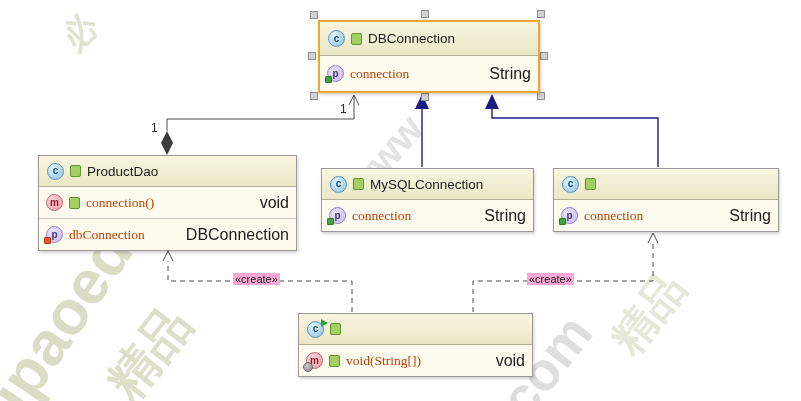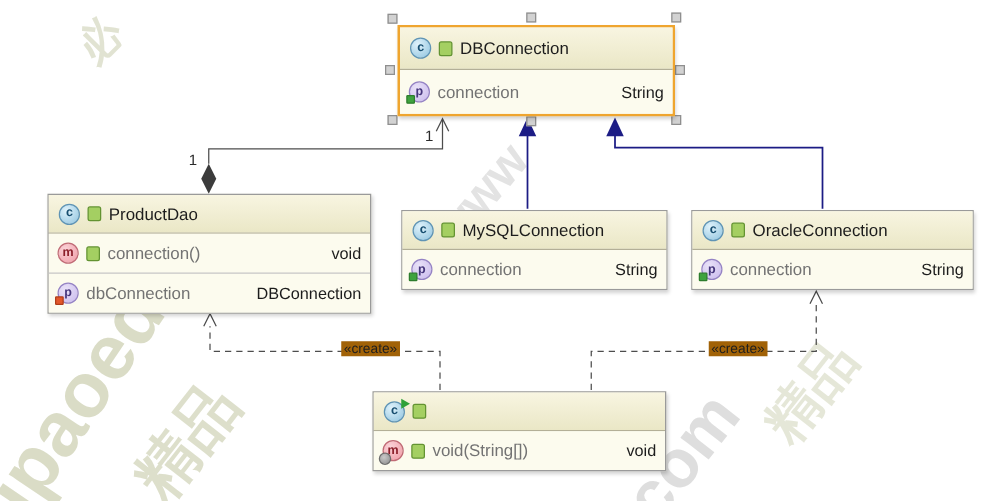--- a/index.html
+++ b/index.html
@@ -21,22 +21,22 @@
   .node{position:absolute;background:#FCFBEE;border:1px solid #9a9a9a;
         box-shadow:1px 2px 3px rgba(0,0,0,.18);}
   .node.selected{border:2px solid #EFA52F;}
   .hdr{display:flex;align-items:center;gap:6px;height:30px;padding:0 8px;
        background:linear-gradient(#F8F5E1,#EAE7C6);border-bottom:1px solid #b3af97;}
   .node.selected .hdr{height:33px;}
   .row{display:flex;align-items:center;gap:6px;height:31px;padding:0 7px;background:#FCFBEE;}
   .node.selected .row{height:35px;}
   .row + .row{border-top:1px solid #c6c6c6;}
   .hname{font-size:13.5px;color:#1c1c1c;white-space:nowrap;}
-  .mname{font-size:13.5px;color:#737373;white-space:nowrap;}
-  .mtype{margin-left:auto;font-size:13px;color:#1c1c1c;white-space:nowrap;}
+  .mname{font-size:13.5px;color:#c2410c;white-space:nowrap;font-family:Liberation Serif, serif;}
+  .mtype{margin-left:auto;font-size:16px;color:#1c1c1c;white-space:nowrap;}
 
   
   .cic,.mic,.pic{position:relative;flex:0 0 auto;width:15px;height:15px;border-radius:50%;
        display:flex;align-items:center;justify-content:center;
        font-size:10px;font-weight:bold;line-height:1;}
   .cic{background:radial-gradient(circle at 35% 30%,#dff2fb,#8fc3de);border:1px solid #5f94b5;color:#174e70;}
   .mic{background:radial-gradient(circle at 35% 30%,#fad3d8,#ef9aa4);border:1px solid #c06b76;color:#8c1f2a;}
   .pic{background:radial-gradient(circle at 35% 30%,#e9e2f8,#c9b9ec);border:1px solid #9583c4;color:#46367d;}
   .lockic{flex:0 0 auto;width:9px;height:10px;background:#A4CF62;border:1px solid #639332;border-radius:2px;}
   .marker{position:absolute;left:-3px;bottom:-2px;width:5px;height:5px;border-radius:1px;}
@@ -45,21 +45,21 @@
   .marker.gear{left:-4px;bottom:-4px;width:8px;height:8px;border-radius:50%;
                background:radial-gradient(circle at 40% 35%,#c9c9c9,#8a8a8a);border:1px solid #6d6d6d;}
   .runov{position:absolute;top:-3px;right:-5px;width:0;height:0;
          border-left:7px solid #2FA139;border-top:4px solid transparent;border-bottom:4px solid transparent;}
 
   
   .handle{position:absolute;width:6px;height:6px;background:#d2d2d2;border:1px solid #8f8f8f;}
 
   
   .elabel{position:absolute;font-size:12px;color:#2b2b2b;}
-  .clabel{position:absolute;font-size:11px;color:#1e1e1e;background:#a16207;padding:0 2px;margin-left:40px;}
+  .clabel{position:absolute;font-size:11px;color:#1e1e1e;background:#f9a8d4;padding:0 2px;}
 </style>
 </head>
 <body>
 
 <div class="canvas">
 
   <div class="wm wm1">supaoedu</div>
   <div class="wm wm2">必</div>
   <div class="wm wm3">www</div>
   <div class="wm wm4">精品</div>
@@ -151,21 +151,20 @@
       <span class="pic">p<i class="marker green"></i></span>
       <span class="mname">connection</span>
       <span class="mtype">String</span>
     </div>
   </div>
 
   <div class="node" style="left:553px;top:168px;width:224px">
     <div class="hdr">
       <span class="cic">c</span>
       <span class="lockic"></span>
-      <span class="hname">OracleConnection</span>
     </div>
     <div class="row">
       <span class="pic">p<i class="marker green"></i></span>
       <span class="mname">connection</span>
       <span class="mtype">String</span>
     </div>
   </div>
 
   <div class="node" style="left:298px;top:313px;width:233px">
     <div class="hdr">

